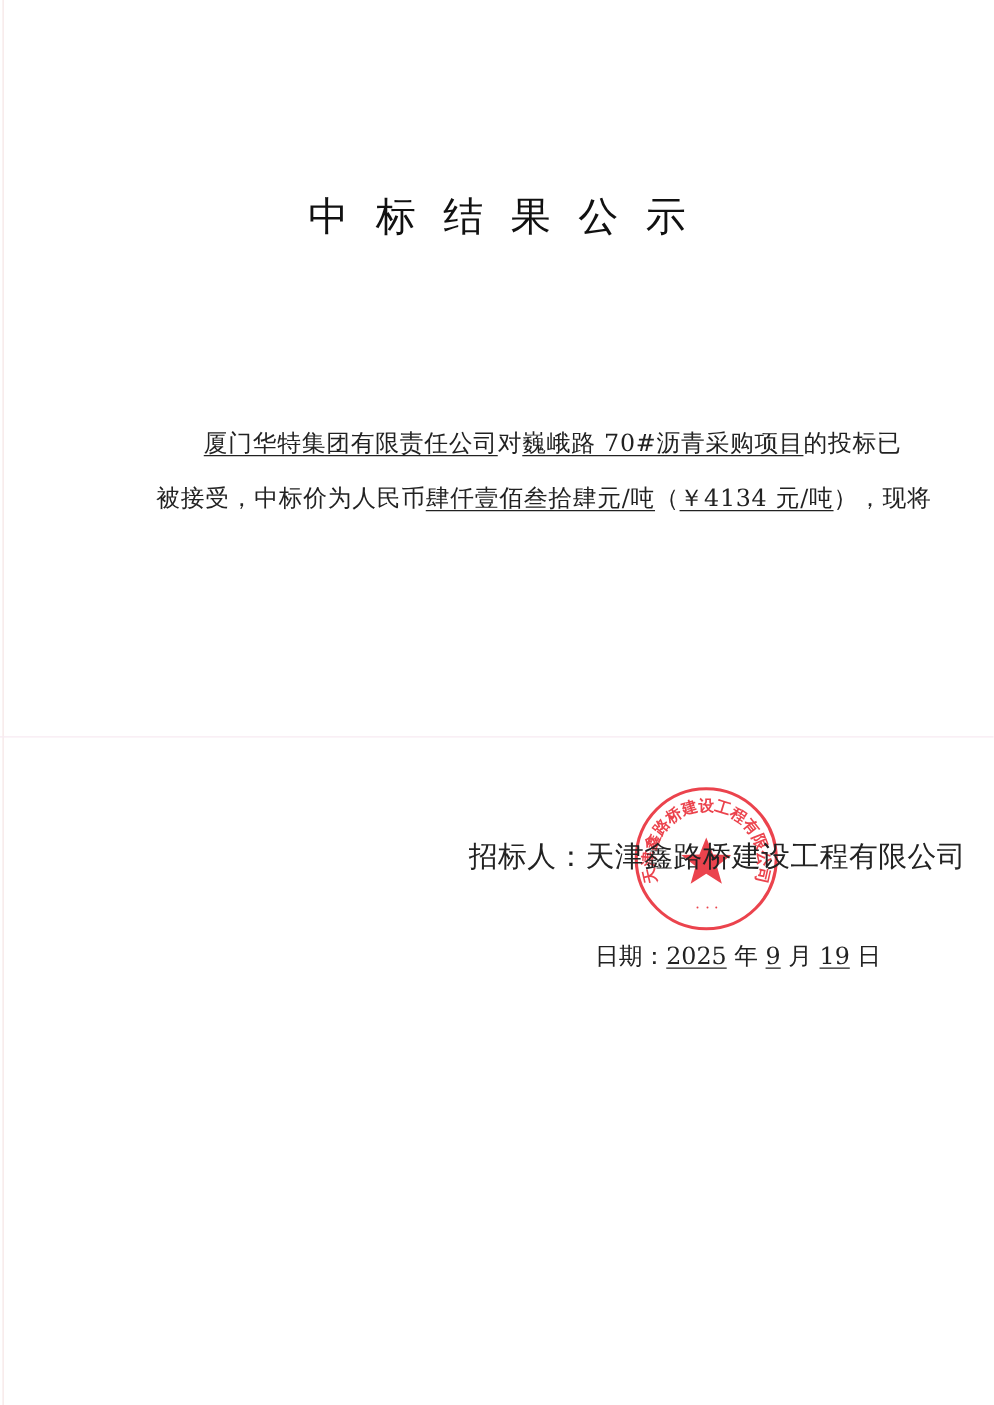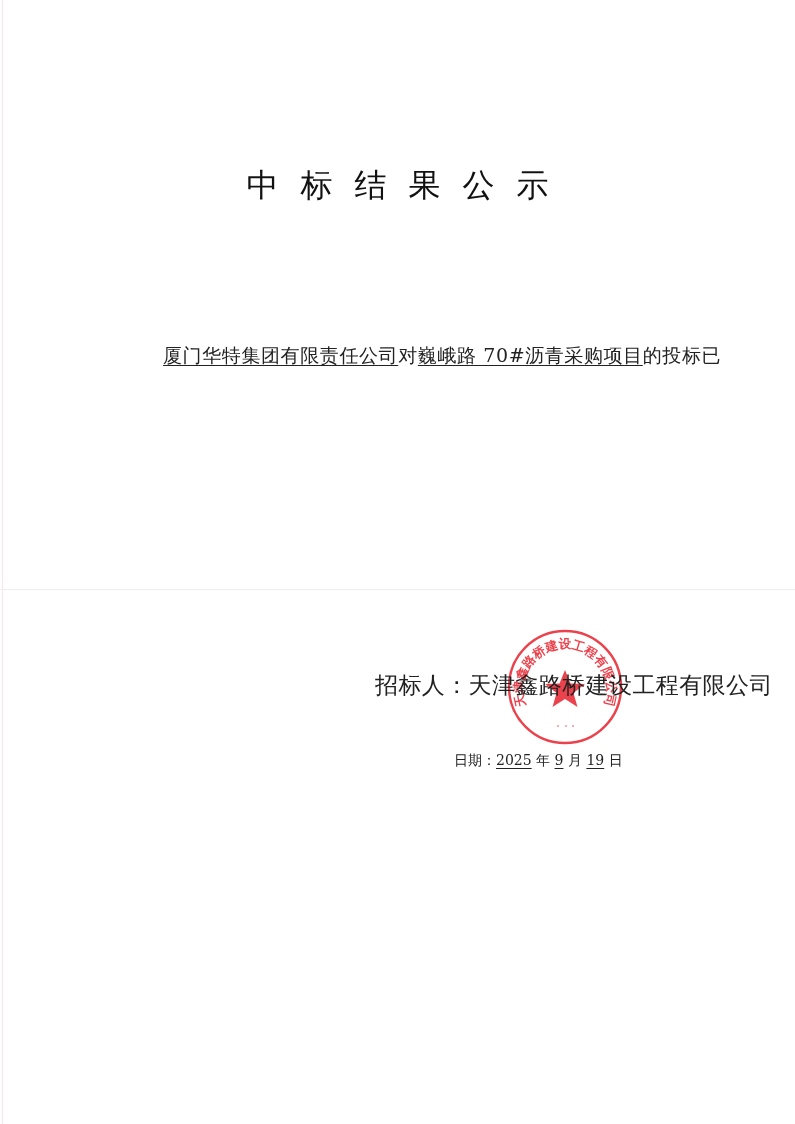--- a/index.html
+++ b/index.html
@@ -5,50 +5,51 @@
   html, body { margin: 0; padding: 0; }
   body {
     width: 795px; height: 1124px; background: #ffffff; position: relative; overflow: hidden;
     font-family: "DejaVu Serif", "Liberation Serif", serif; color: #1a1a1a;
   }
   .page-edge-left { position: absolute; left: 2px; top: 0; width: 1px; height: 1124px; background: #f6e6e6; }
   .scan-line { position: absolute; left: 0; top: 589px; width: 795px; height: 1px; background: #f7eaf2; }
   .title {
     position: absolute; top: 152px; left: 0; width: 795px; text-align: center;
     font-family: "DejaVu Sans", "Liberation Sans", sans-serif;
-    font-size: 32px; letter-spacing: 22px; text-indent: 22px; color: #111; margin-top: 12px;
+    font-size: 32px; letter-spacing: 22px; text-indent: 22px; color: #111;
   }
   .body-text {
     position: absolute; left: 125px; top: 333px; width: 580px;
     font-size: 19px; line-height: 44px; color: #222;
   }
   .body-text .line { display: block; white-space: nowrap; letter-spacing: 0.6px; }
   .body-text .line.first { padding-left: 38px; }
   .u { text-decoration: underline; text-underline-offset: 3px; text-decoration-thickness: 1px; }
   .signer {
     position: absolute; left: 375px; top: 670px; font-size: 23px; color: #222; white-space: nowrap; z-index: 2;
     letter-spacing: 0.4px;
   }
   .date {
-    position: absolute; left: 454px; top: 752px; font-size: 14px; color: #222; white-space: nowrap; z-index: 2;
+    position: absolute; left: 476px; top: 752px; font-size: 19px; color: #222; white-space: nowrap; z-index: 2;
   }
   .seal {
     position: absolute; left: 506px; top: 628px; width: 118px; height: 118px; z-index: 1; opacity: 0.85;
   }
 </style>
 </head>
 <body>
 
 <div class="page-edge-left"></div>
 <div class="scan-line"></div>
 
 <div class="title">中标结果公示</div>
 
 <div class="body-text">
   <span class="line first"><span class="u">厦门华特集团有限责任公司</span><span>对</span><span class="u">巍峨路 70#沥青采购项目</span><span>的投标已</span></span>
+  <span class="line"><span>被接受，中标价为人民币</span><span class="u">肆仟壹佰叁拾肆元/吨</span><span>（</span><span class="u">￥4134 元/吨</span><span>），现将</span></span>
 </div>
 
 <div class="signer">
   <span>招标人：</span><span>天津鑫路桥建设工程有限公司</span>
 </div>
 
 <svg class="seal" viewBox="0 0 118 118" xmlns="http://www.w3.org/2000/svg">
   <defs>
     <path id="sealArc" d="M 20 78 A 42 42 0 1 1 98 78" fill="none"></path>
   </defs>

